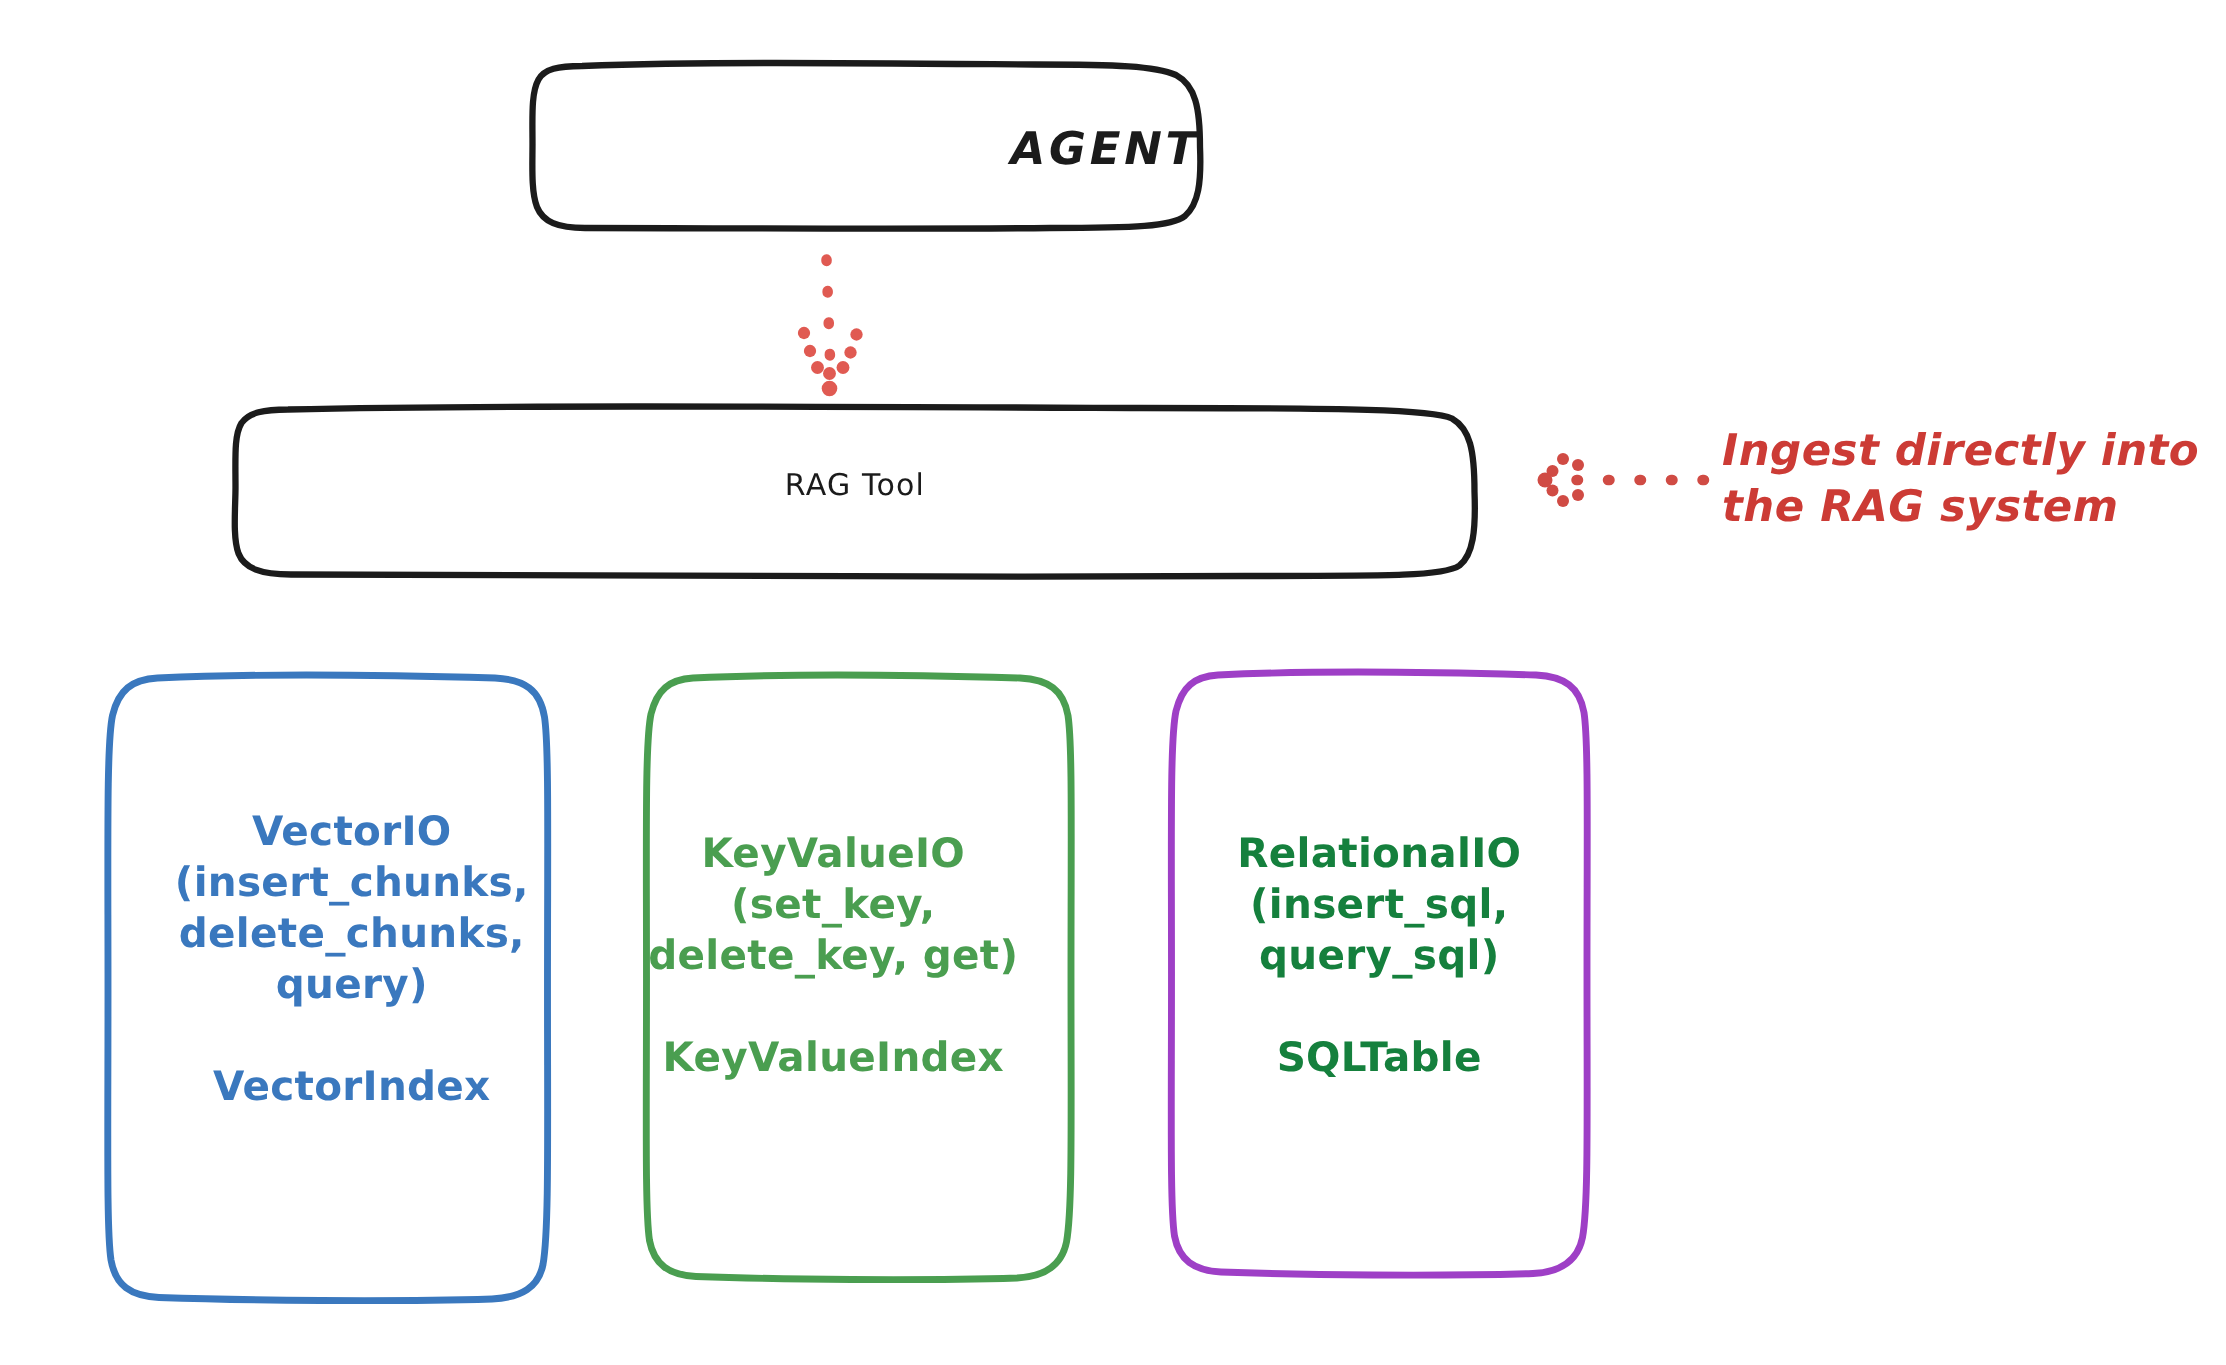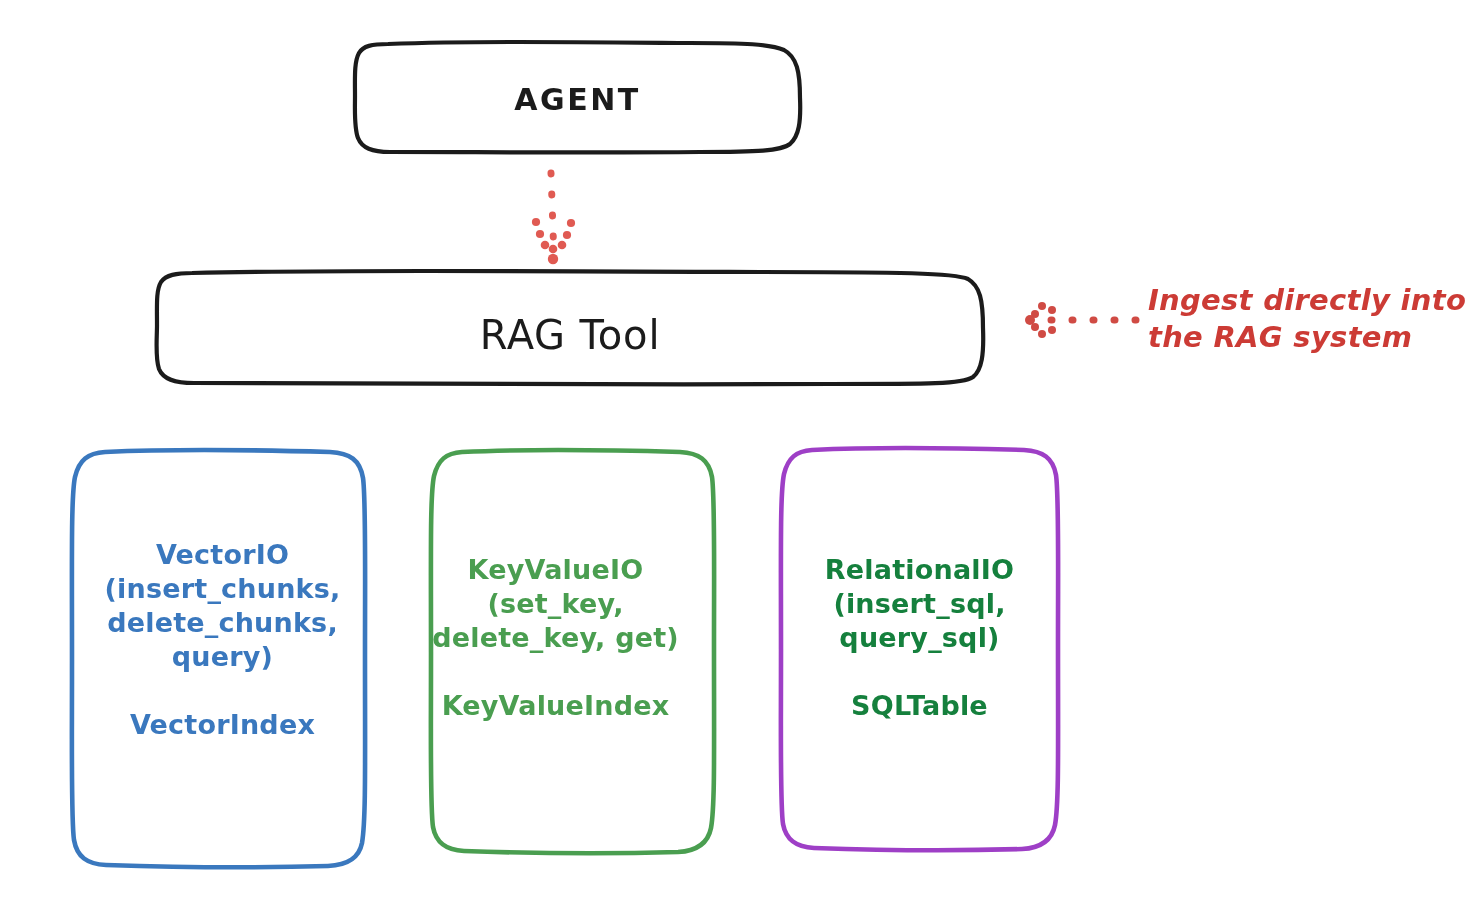--- a/index.html
+++ b/index.html
@@ -30,26 +30,28 @@
     position: absolute;
     text-align: center;
     white-space: pre-line;
     line-height: 1.22;
     letter-spacing: 0.2px;
     font-family: "DejaVu Sans", sans-serif;
   }
   .black-node-label {
     color: #1b1b1b;
     font-size: 30px;
+    font-style: italic;
     font-weight: 600;
     letter-spacing: 2.5px;
+    text-align: right;
   }
   .rag-node-label {
     color: #1b1b1b;
-    font-size: 40px;
+    font-size: 20px;
     font-weight: 500;
     letter-spacing: 0.8px;
     font-style: normal;
   }
   .group-label {
     font-size: 27px;
     font-weight: 600;
     line-height: 1.26;
   }
   .annotation-label {
@@ -163,21 +165,21 @@
       <circle cx="1035" cy="327" r="4.0" fill="#d04b44"></circle>
       <circle cx="1030" cy="320" r="5.0" fill="#d04b44"></circle>
     </g>
 
   </svg>
 
   <div class="node-label black-node-label" style="left:355px; top:82px; width:445px;">AGENT</div>
 
   <div class="node-label rag-node-label" style="left:157px; top:311px; width:826px;">RAG Tool</div>
 
-  <div class="node-label group-label" style="left:76px; top:538px; width:293px; color:#3a78be;">VectorIO
+  <div class="node-label group-label" style="left:88px; top:538px; width:293px; color:#3a78be;">VectorIO
 (insert_chunks,
 delete_chunks,
 query)
 
 VectorIndex</div>
 
   <div class="node-label group-label" style="left:414px; top:553px; width:283px; color:#4a9e50;">KeyValueIO
 (set_key,
 delete_key, get)
 

